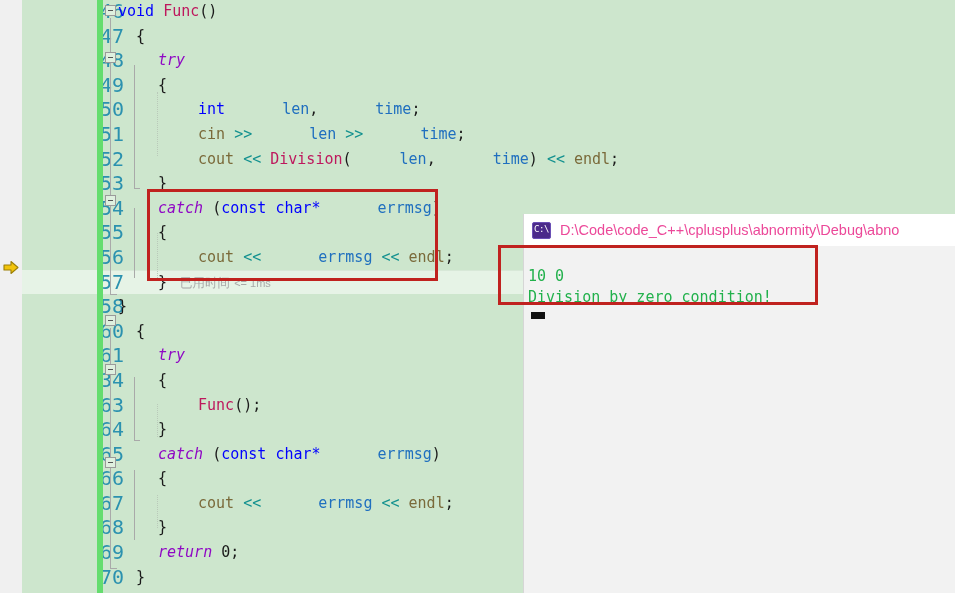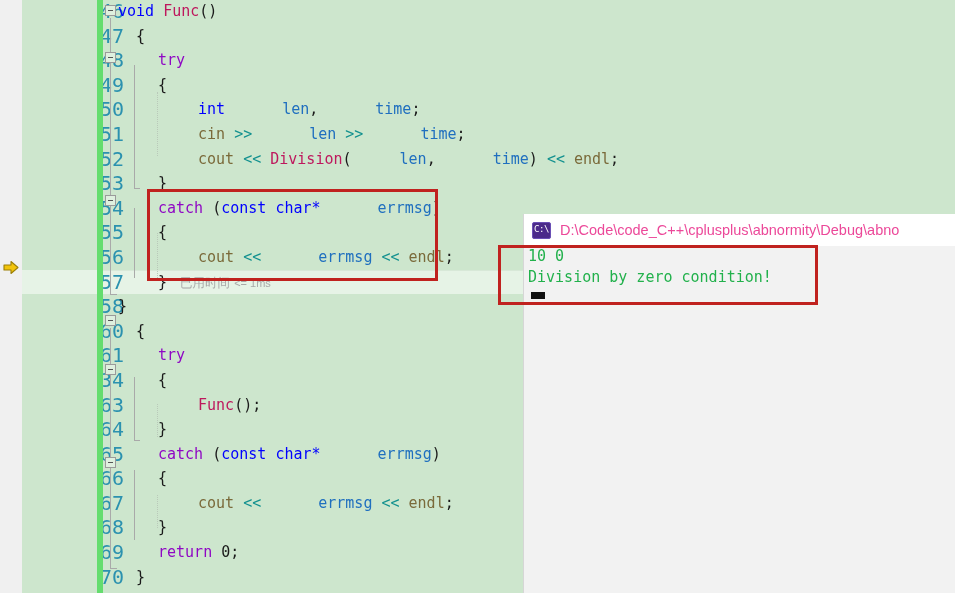--- a/index.html
+++ b/index.html
@@ -88,21 +88,21 @@
   .row.current::after {
     content: "";
     position: absolute;
     left: 103px; right: 0; top: 0;
     height: 1px;
     background: #d8e8d8;
   }
 
   
   .kw      { color: #0000ff; }  
-  .ctrl    { color: #8f08c4; }  
+  .ctrl    { color: #8f08c4; font-style: italic; }  
   .fn      { color: #be185d; }  
   .ident   { color: #1f6fbf; margin-left: 48px; }  
   .stream  { color: #7a6a3a; }  
   .op      { color: #13918f; }  
   .plain   { color: #1a1a1a; }
   .num     { color: #1a1a1a; }
 
   
   .fold {
     position: absolute;
@@ -194,21 +194,21 @@
     letter-spacing: -0.5px;
   }
   #console-title-text {
     font-family: "Liberation Sans", sans-serif;
     font-size: 14.5px;
     color: #ec4899;
     white-space: nowrap;
     overflow: hidden;
   }
   #console-body {
-    padding: 0 0 0 4px;
+    padding: 20px 0 0 4px;
     font-family: "DejaVu Sans Mono", monospace;
     font-size: 15px;
     line-height: 21px;
   }
   .console-line {
     color: #22b14c;
     white-space: pre;
   }
   #console-cursor {
     width: 14px; height: 7px;

